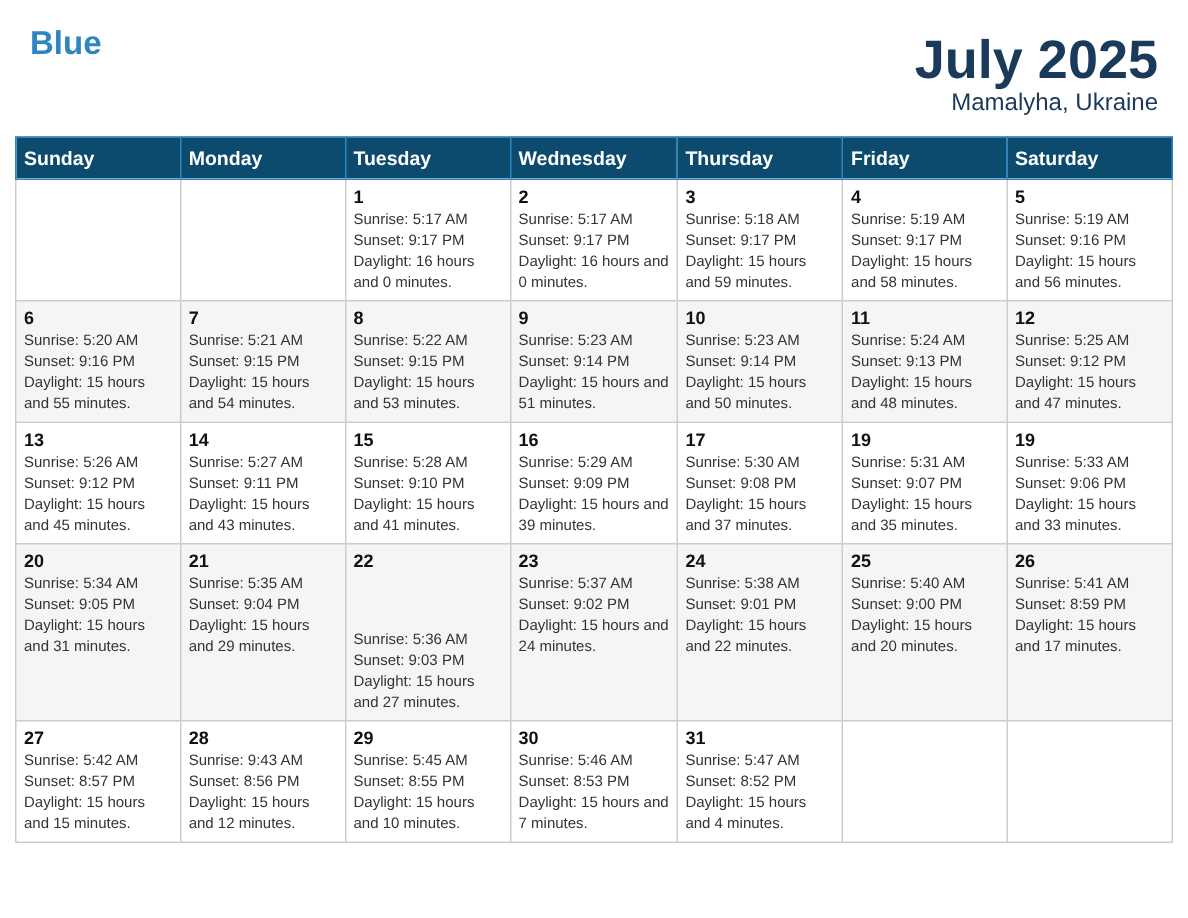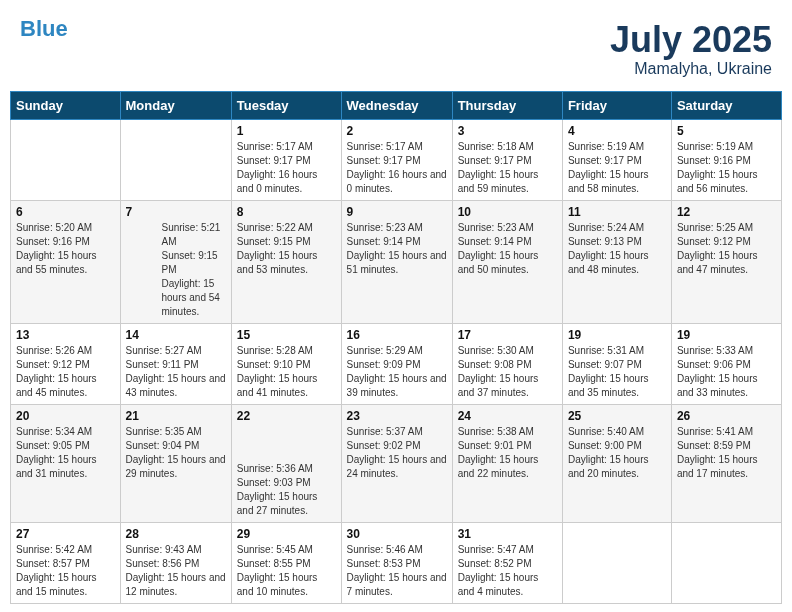--- a/index.html
+++ b/index.html
@@ -138,21 +138,21 @@
       </tr>
       <tr>
         <td>
           <div class="day-number">6</div>
           <div class="day-info" style="white-space: pre-line;">Sunrise: 5:20 AM
 Sunset: 9:16 PM
 Daylight: 15 hours and 55 minutes.</div>
         </td>
         <td>
           <div class="day-number">7</div>
-          <div class="day-info" style="white-space: pre-line; margin-left: 36px;">Sunrise: 5:21 AM
+          <div class="day-info" style="white-space: pre-line;">Sunrise: 5:21 AM
 Sunset: 9:15 PM
 Daylight: 15 hours and 54 minutes.</div>
         </td>
         <td>
           <div class="day-number">8</div>
           <div class="day-info" style="white-space: pre-line;">Sunrise: 5:22 AM
 Sunset: 9:15 PM
 Daylight: 15 hours and 53 minutes.</div>
         </td>
         <td>

